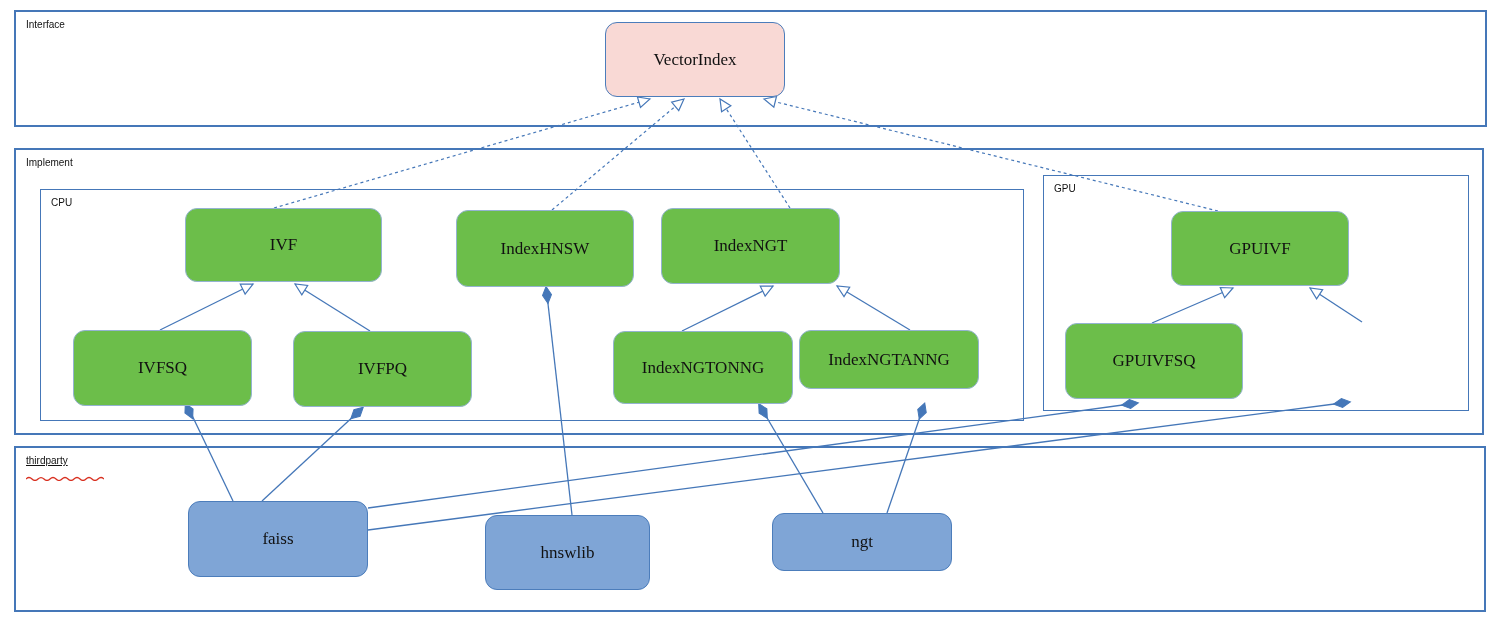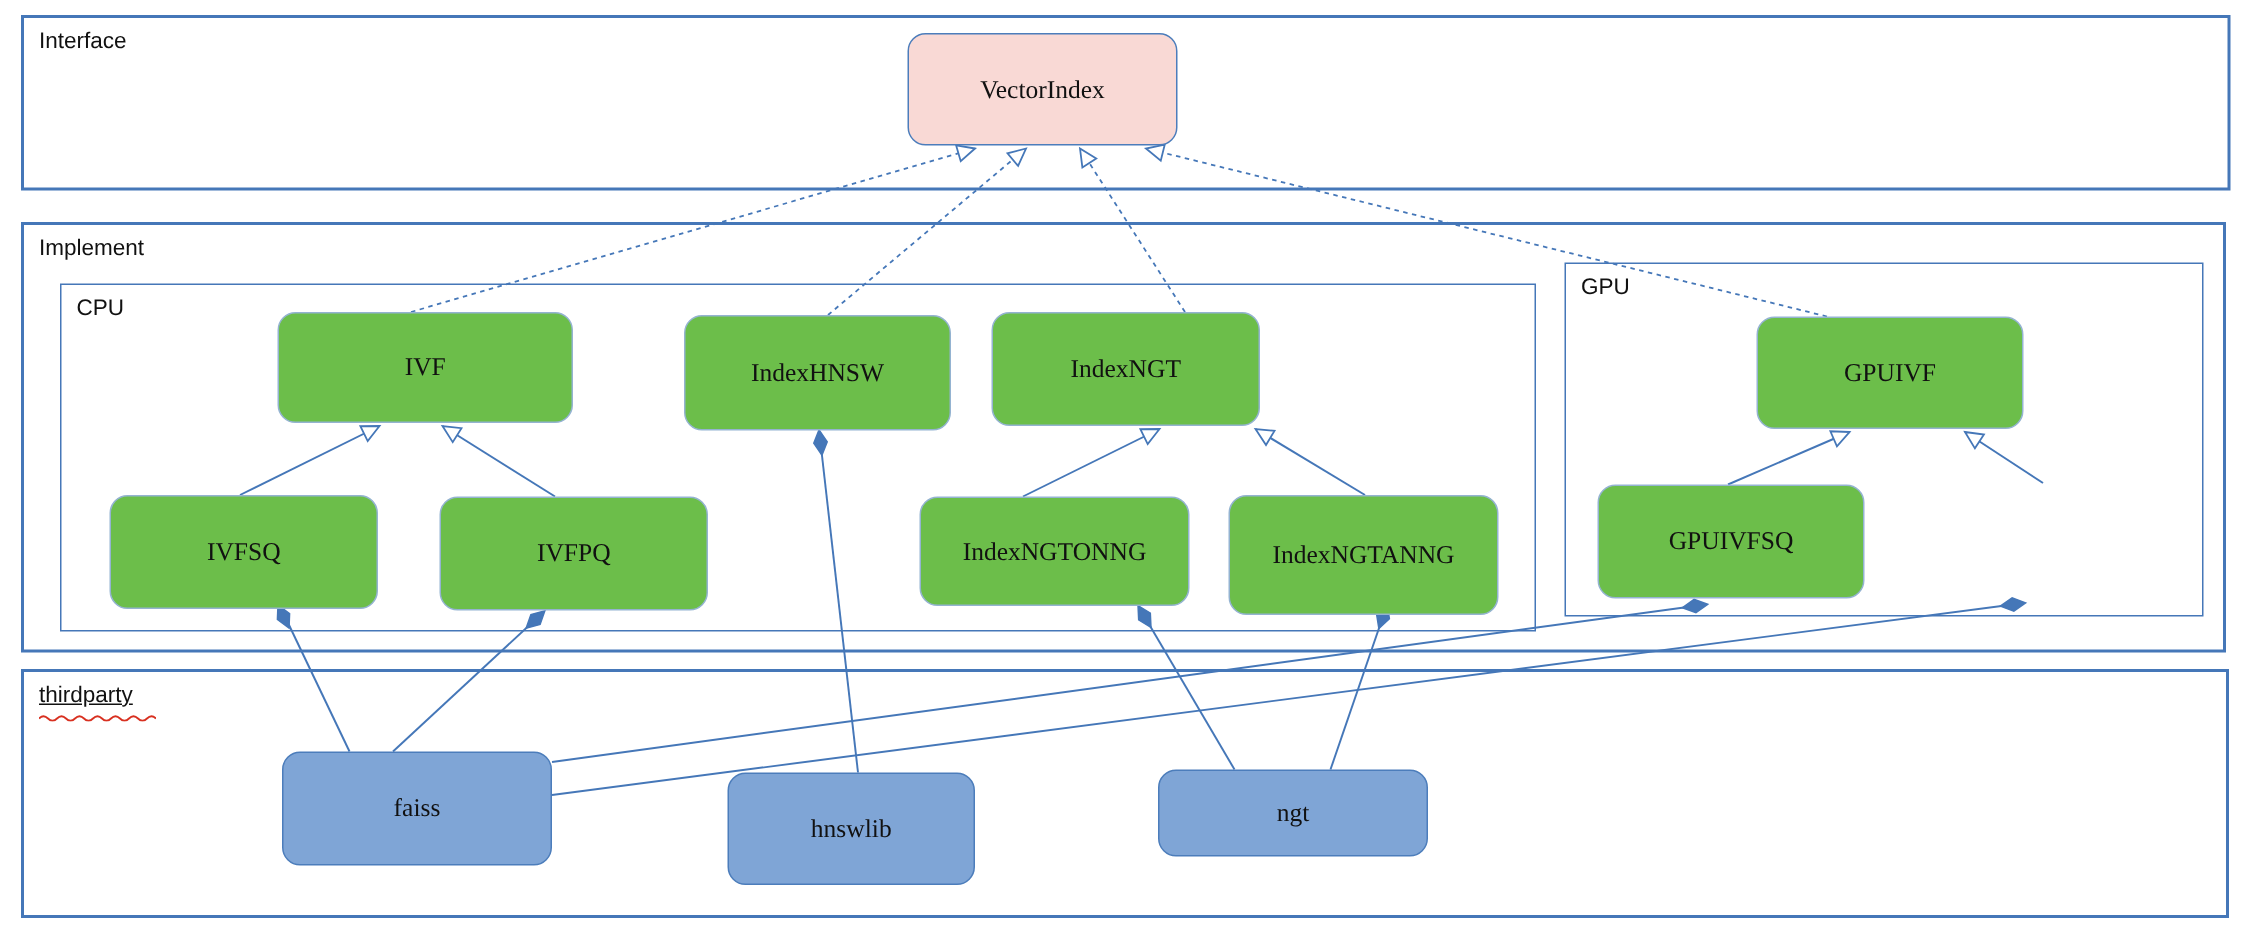--- a/index.html
+++ b/index.html
@@ -18,21 +18,21 @@
   #canvas{
     position:relative;width:1503px;height:628px;background:#ffffff;overflow:hidden;
     font-family:"Liberation Sans",sans-serif;color:var(--text);
   }
   .container{
     position:absolute;border:2px solid var(--container-border);background:transparent;
     box-sizing:border-box;
   }
   .container.thin{border-width:1.5px;}
   .container-label{
-    position:absolute;left:10px;top:7px;font-size:15px;color:var(--text);
+    position:absolute;left:10px;top:7px;font-size:10px;color:var(--text);
     font-family:"Liberation Sans",sans-serif;white-space:nowrap;
   }
   .container-label.spell{text-decoration:underline;}
   .squiggle{position:absolute;left:10px;top:28px;}
   .node{
     position:absolute;border-radius:12px;box-sizing:border-box;
     display:flex;align-items:center;justify-content:center;
     font-family:"Liberation Serif",serif;font-size:17px;color:var(--text);
     z-index:3;
   }
@@ -202,21 +202,21 @@
   </div>
 
   <div class="node green" style="left:293px;top:331px;width:179px;height:76px;">
     <span>IVFPQ</span>
   </div>
 
   <div class="node green" style="left:613px;top:331px;width:180px;height:73px;">
     <span>IndexNGTONNG</span>
   </div>
 
-  <div class="node green" style="left:819px;top:330px;width:180px;height:80px;">
+  <div class="node green" style="left:799px;top:330px;width:180px;height:59px;">
     <span>IndexNGTANNG</span>
   </div>
 
   <div class="node green" style="left:1171px;top:211px;width:178px;height:75px;">
     <span>GPUIVF</span>
   </div>
 
   <div class="node green" style="left:1065px;top:323px;width:178px;height:76px;">
     <span>GPUIVFSQ</span>
   </div>

